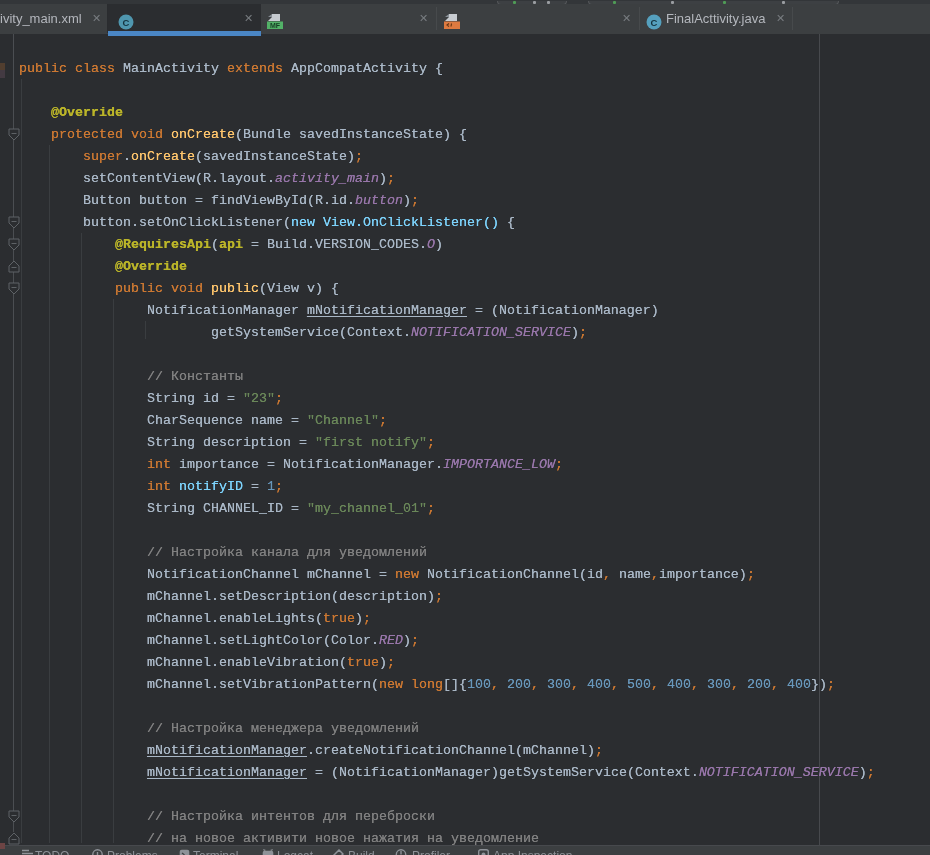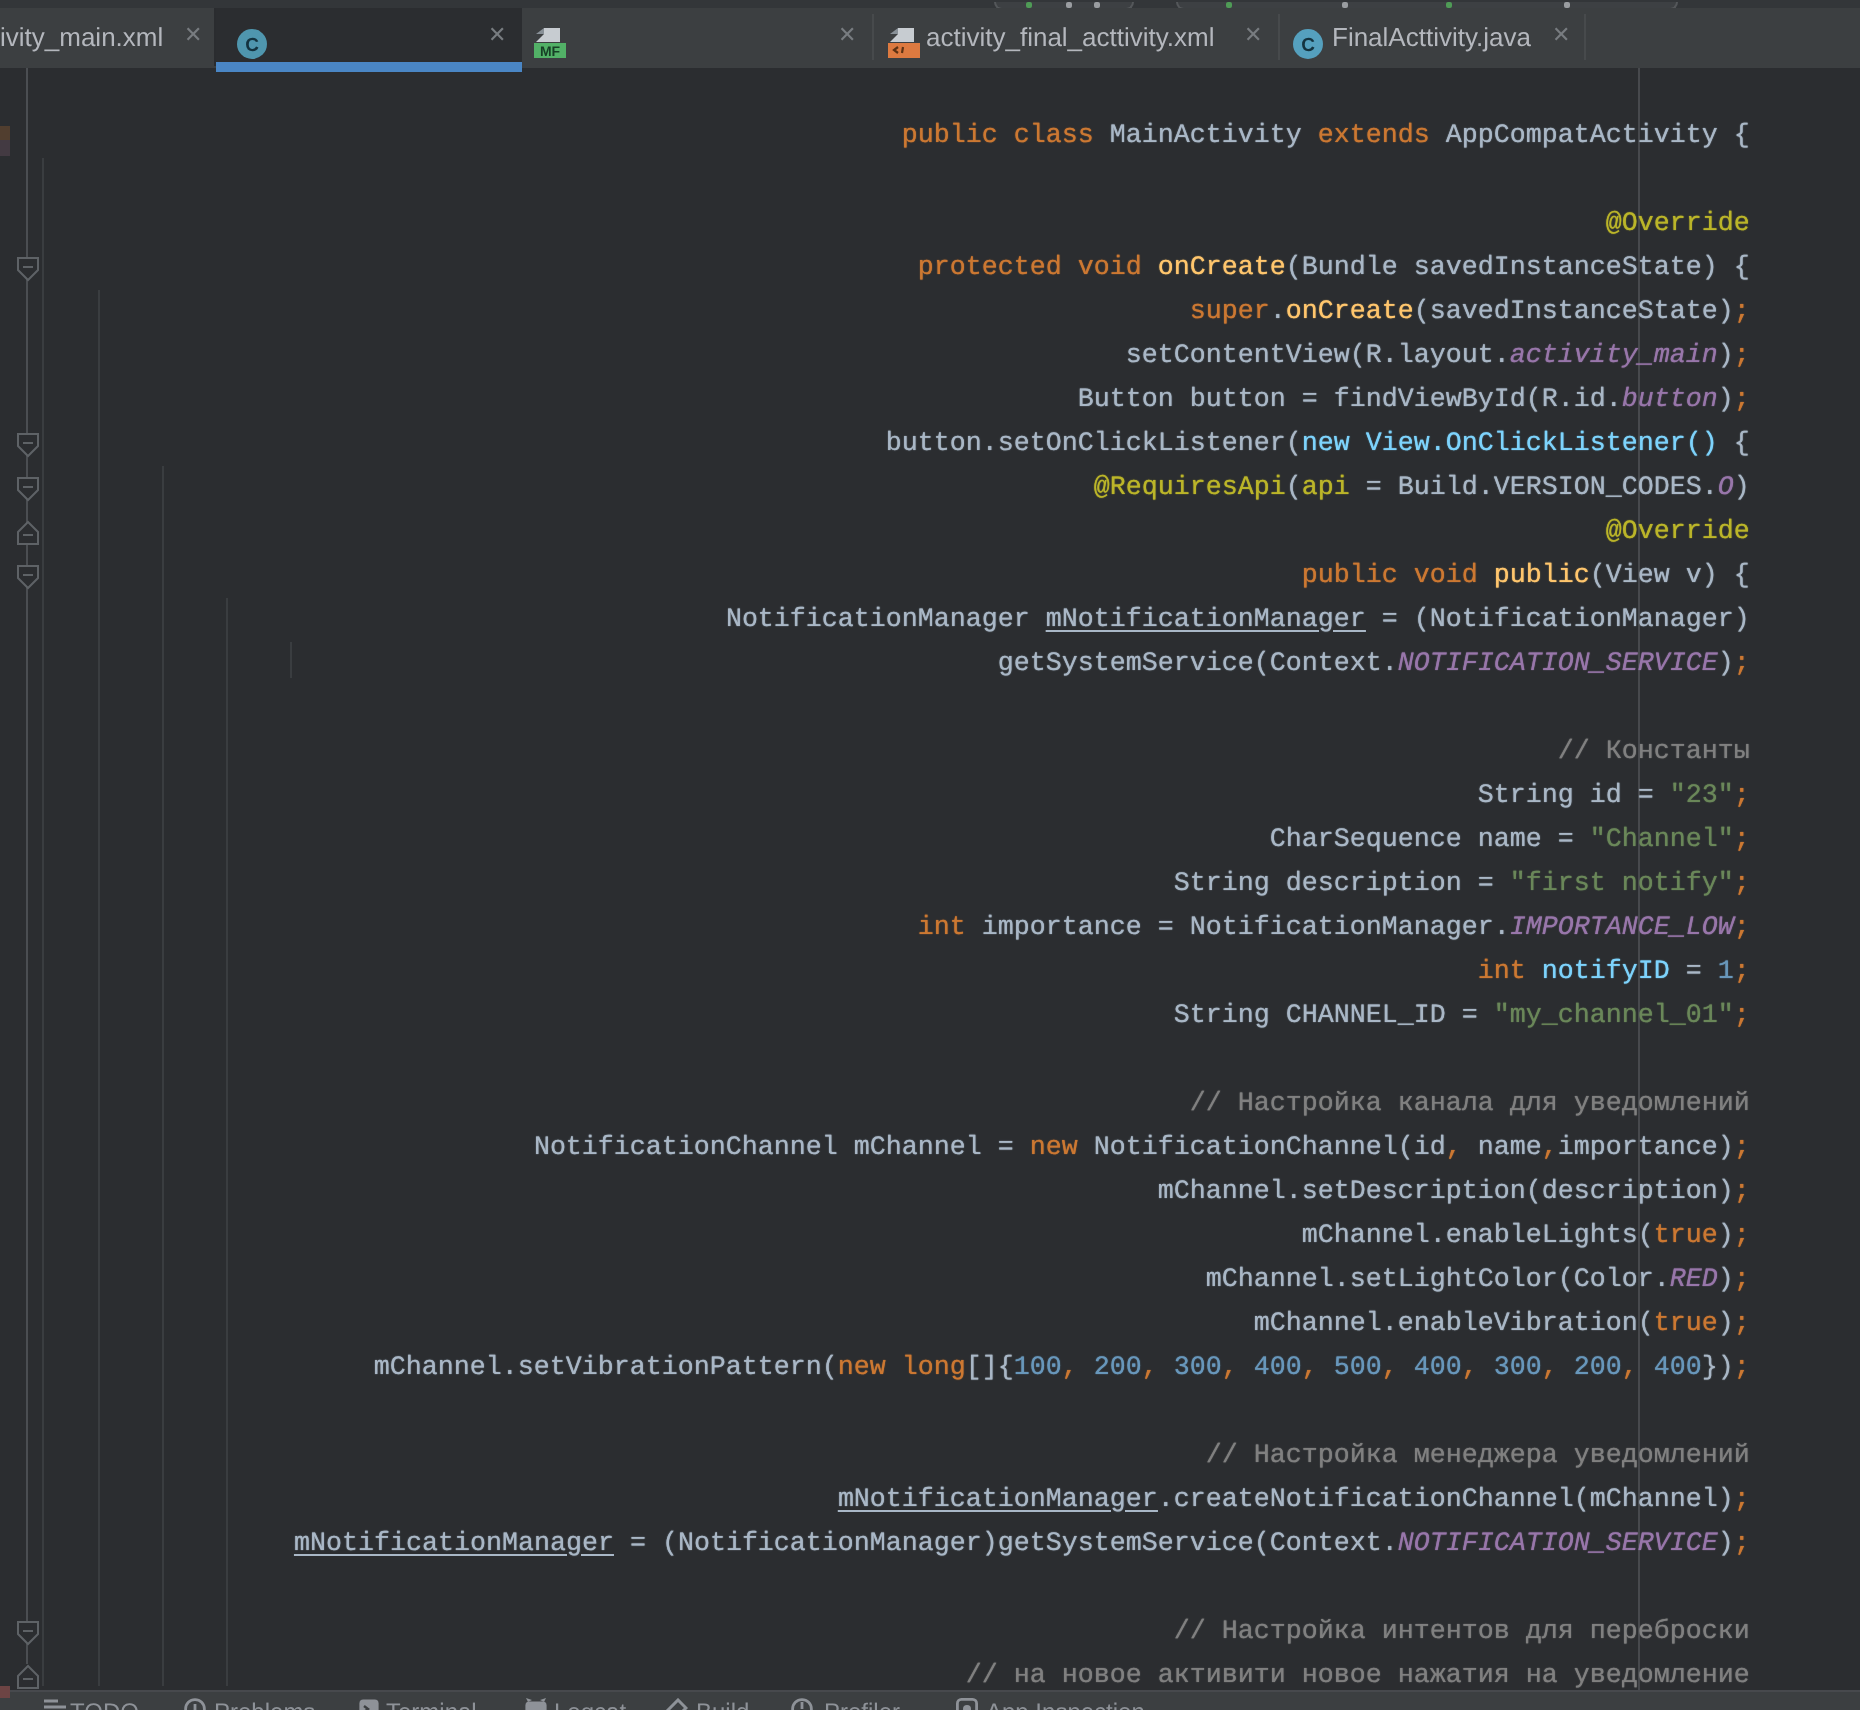--- a/index.html
+++ b/index.html
@@ -15,24 +15,24 @@
   .tsep{position:absolute;top:3px;width:1px;height:23px;background:#474a4c;}
   .tx{position:absolute;top:0;line-height:29px;font-size:11px;color:#787c80;}
   #underline{position:absolute;left:108px;top:26.5px;width:153px;height:5px;background:#4a86c5;z-index:30;}
   #seltabbg{position:absolute;left:108px;top:0;width:153px;height:29px;background:#2b2d30;}
   
   #editor{position:absolute;left:0;top:33px;width:930px;height:812px;background:#2b2d30;}
   .vg{position:absolute;width:1px;background:#3a3d40;}
   #foldline{position:absolute;left:13px;top:0;width:1px;height:799px;background:#4b4e52;}
   #rmargin{position:absolute;left:819px;top:0;width:1px;height:812px;background:#47494d;}
   pre{position:absolute;left:19px;top:24.5px;margin:0;font-family:"Liberation Mono",monospace;
-      font-size:13.333px;line-height:22px;color:#a9b7c6;text-shadow:0 0 .6px;text-align:right;}
+      font-size:13.333px;line-height:22px;color:#a9b7c6;text-shadow:0 0 .6px;}
   .k{color:#cc7832;}
   .m{color:#ffc66d;}
-  .a{color:#bbb529;}
+  .a{color:#bbb529;font-weight:bold;}
   .s{color:#6a8759;}
   .n{color:#6897bb;}
   .c{color:#808080;}
   .g{color:#7dd3fc;}
   .f{color:#9876aa;font-style:italic;}
   .u{text-decoration:underline;text-underline-offset:2px;}
   .mark{position:absolute;left:8px;}
   
   #bbar{position:absolute;left:0;top:845px;width:930px;height:10px;background:#3c3f41;border-top:1px solid #47494d;box-sizing:content-box;}
   .bitem{position:absolute;top:3px;font-size:12px;color:#8e9298;white-space:nowrap;}
@@ -77,21 +77,20 @@
     <div class="tx" style="left:158px;">✕</div>
     <div class="tsep" style="right:0;"></div>
   </div>
   <div class="tab" style="left:437px;width:203px;">
     <svg class="icn" style="position:absolute;left:7px;top:9px;" width="16" height="16">
       <path d="M5 1 H13 V8 H1 L5 4 Z" fill="#c7ccd1"></path>
       <path d="M5 1 V4 H1 Z" fill="#889097"></path>
       <rect x="0" y="8.5" width="16" height="7.5" fill="#dd7a40"></rect>
       <path d="M5 10.5 L3 12 L5 13.5 M7.5 10.5 L7 13.5" stroke="#5d3213" stroke-width="1.1" fill="none"></path>
     </svg>
-    <div class="tabtxt" style="left:26px;">activity_final_acttivity.xml</div>
     <div class="tx" style="left:185px;">✕</div>
     <div class="tsep" style="right:0;"></div>
   </div>
   <div class="tab" style="left:640px;width:153px;">
     <svg class="icn" style="position:absolute;left:6px;top:9.5px;" width="16" height="16">
       <circle cx="8" cy="8" r="7.5" fill="#55a0be"></circle>
       <text x="8" y="11.6" font-size="9.5" font-weight="bold" fill="#14333f" text-anchor="middle" font-family="Liberation Sans">C</text>
     </svg>
     <div class="tabtxt" style="left:26px;">FinalActtivity.java</div>
     <div class="tx" style="left:136px;">✕</div>

